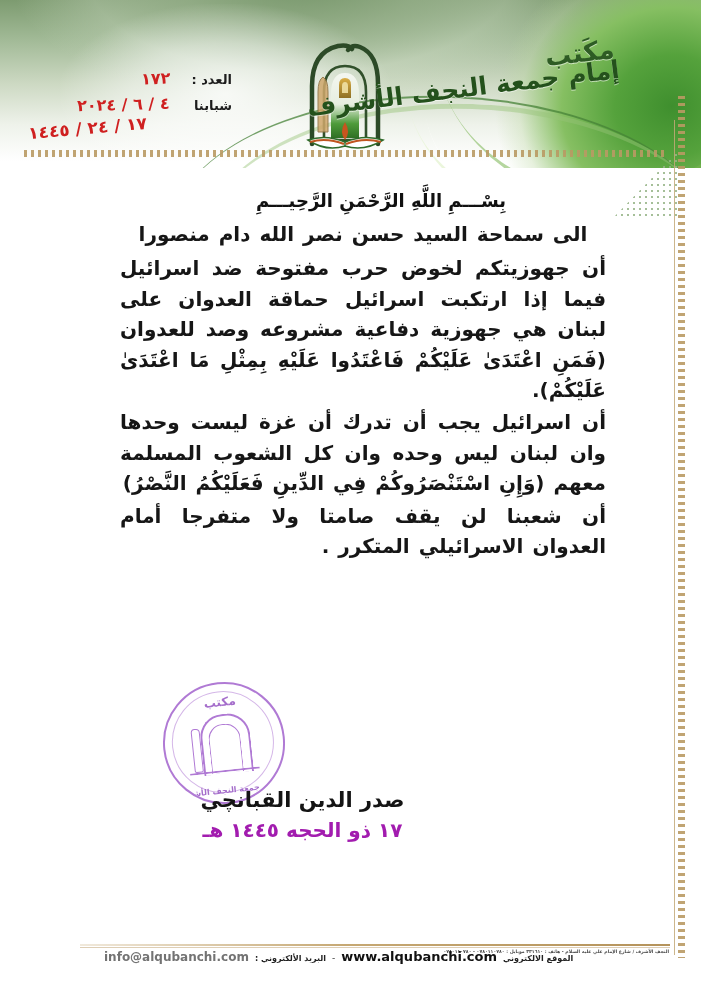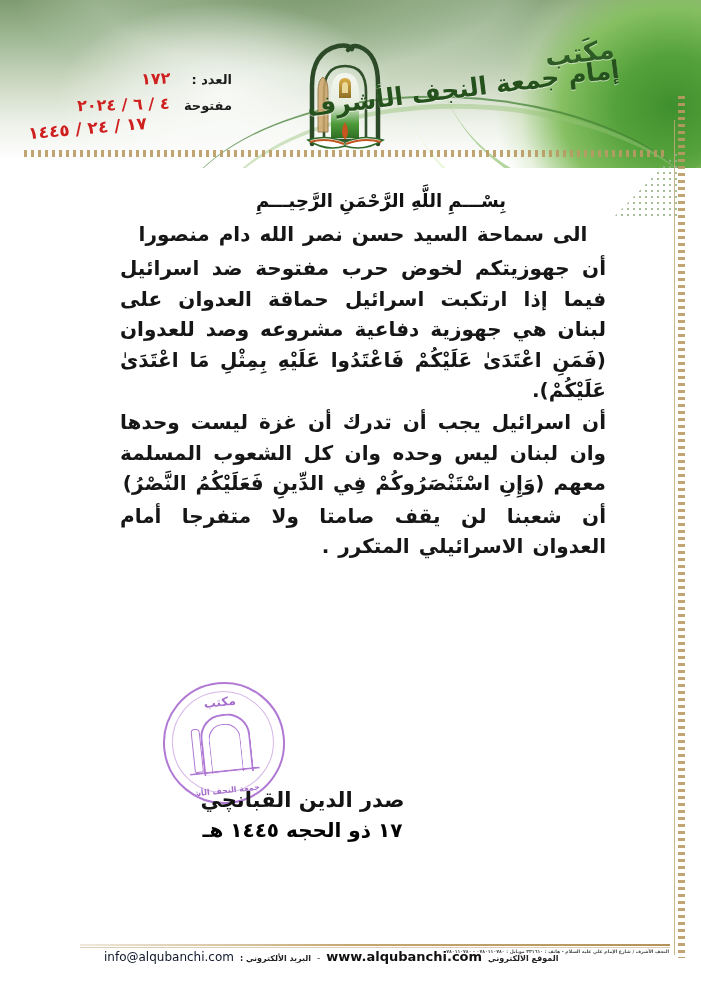--- a/index.html
+++ b/index.html
@@ -342,21 +342,21 @@
   }
   .sign-name {
     font-size: 21px;
     font-weight: 700;
     color: #141414;
     margin-bottom: 6px;
   }
   .sign-date {
     font-size: 20px;
     font-weight: 700;
-    color: #000000;
+    color: #a21caf;
     letter-spacing: 1px;
   }
 
   
   .footer-rule {
     position: absolute;
     left: 80px;
     top: 944px;
     width: 590px;
     height: 2px;
@@ -407,22 +407,22 @@
     font-size: 9px;
     color: #333;
   }
   .f-label2 {
     font-size: 8px;
     font-weight: 700;
     color: #222;
   }
   .f-mail {
     font-size: 12px;
-    font-weight: 400;
-    color: #0f172a;
+    font-weight: 700;
+    color: #737373;
     direction: ltr;
   }
 </style>
 </head>
 <body>
 
 <div id="page">
 
   <div class="header-band">
     <div class="hdr-wash"></div>
@@ -480,21 +480,21 @@
     <div class="cal-line1">مكَتب</div>
     <div class="cal-line2">إمام جمعة النجف الأشرف</div>
   </div>
 
   <div class="meta-block">
     <div class="meta-row">
       <span class="meta-label">العدد :</span>
       <span class="meta-value">١٧٢</span>
     </div>
     <div class="meta-row">
-      <span class="meta-label">مفتوحة</span>
+      <span class="meta-label">شبابنا</span>
       <span class="meta-value">٤ / ٦ / ٢٠٢٤</span>
     </div>
     <div class="meta-value hijri">١٧ / ٢٤ / ١٤٤٥</div>
   </div>
 
   <div class="body-wrap">
     <div class="basmala">بِسْـــمِ اللَّهِ الرَّحْمَنِ الرَّحِيـــمِ</div>
     <p class="para salutation">الى سماحة السيد حسن نصر الله دام منصورا</p>
     <p class="para">أن جهوزيتكم لخوض حرب مفتوحة ضد اسرائيل فيما إذا ارتكبت اسرائيل حماقة العدوان على لبنان هي جهوزية دفاعية مشروعه وصد للعدوان (فَمَنِ اعْتَدَىٰ عَلَيْكُمْ فَاعْتَدُوا عَلَيْهِ بِمِثْلِ مَا اعْتَدَىٰ عَلَيْكُمْ).</p>
     <p class="para">أن اسرائيل يجب أن تدرك أن غزة ليست وحدها وان لبنان ليس وحده وان كل الشعوب المسلمة معهم (وَإِنِ اسْتَنْصَرُوكُمْ فِي الدِّينِ فَعَلَيْكُمُ النَّصْرُ)</p>

